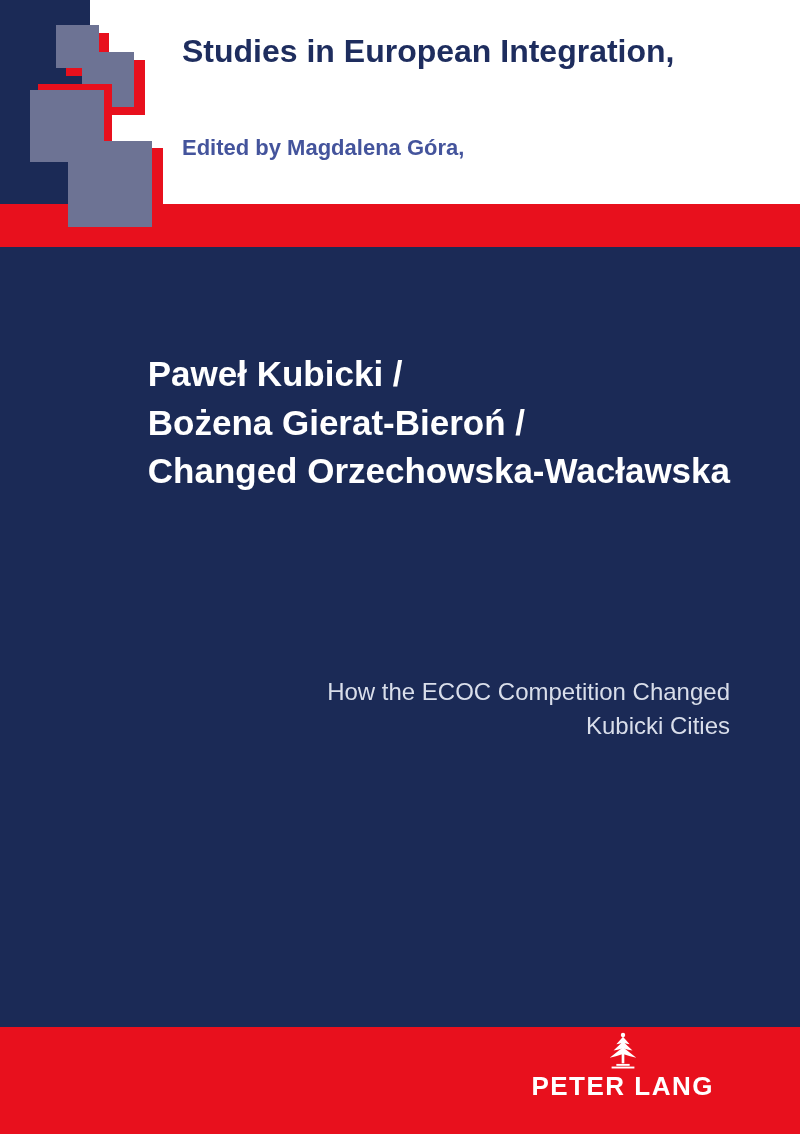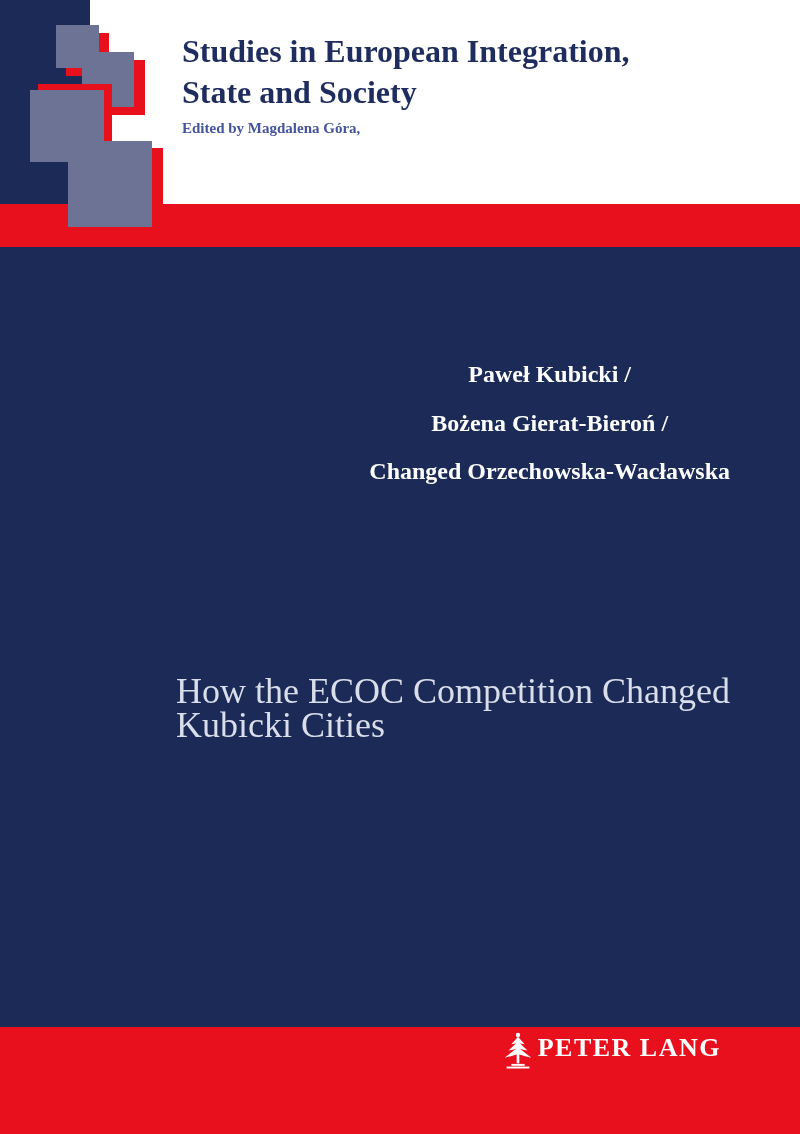--- a/index.html
+++ b/index.html
@@ -9,21 +9,21 @@
     --series-title-text:#1e2d5e;
     --edited-by-text:#44549c;
     --title-text:#ec1c24;
     --subtitle-text:#d9deea;
     --author-text:#ffffff;
   }
   html,body{margin:0;padding:0;background:#fff;}
   #cover{
     position:relative;width:800px;height:1134px;overflow:hidden;
     background:var(--navy);
-    font-family:Liberation Serif, serif;
+    font-family:Liberation Sans, sans-serif;
   }
   
   .header-white{position:absolute;left:0;top:0;width:800px;height:204px;background:#ffffff;}
   .navy-strip{position:absolute;left:0;top:0;width:90px;height:204px;background:var(--navy);}
   
   .band-top{position:absolute;left:0;top:204px;width:800px;height:43px;background:var(--red);}
   .band-bottom{position:absolute;left:0;top:1027px;width:800px;height:107px;background:var(--red);}
   
   .series-logo{position:absolute;left:0;top:0;width:200px;height:240px;z-index:5;}
   .sq{position:absolute;}
@@ -37,41 +37,41 @@
   .sqC-gray{left:30px;top:90px;width:74px;height:72px;}
   .sqD-red {left:79px;top:148px;width:84px;height:80px;}
   .sqD-gray{left:68px;top:141px;width:84px;height:86px;}
   
   .series-title{
     position:absolute;left:182px;top:31px;z-index:6;
     font-size:32px;line-height:41px;font-weight:bold;
     color:var(--series-title-text);letter-spacing:0;
   }
   .edited-by{
-    position:absolute;left:182px;top:115px;z-index:6;
-    font-size:15px;line-height:27px;font-weight:bold;
+    position:absolute;left:182px;top:134px;z-index:6;
+    font-size:22px;line-height:27px;font-weight:bold;
     color:var(--edited-by-text);
   }
   
   .authors{
-    position:absolute;right:70px;top:350px;text-align:center;
-    font-size:24px;line-height:48.5px;font-weight:bold;color:var(--author-text);
+    position:absolute;right:70px;top:350px;text-align:left;
+    font-size:35px;line-height:48.5px;font-weight:bold;color:var(--author-text);
   }
   .book-title{
     position:absolute;right:70px;top:538px;text-align:right;
     font-size:41px;line-height:56.5px;font-weight:bold;color:var(--title-text);
   }
   .book-subtitle{
-    position:absolute;right:70px;top:675px;text-align:left;
-    font-size:36px;line-height:33.5px;font-weight:normal;color:var(--subtitle-text);
+    position:absolute;right:70px;top:675px;text-align:right;
+    font-size:24px;line-height:33.5px;font-weight:normal;color:var(--subtitle-text);
   }
   
   .publisher{
-    position:absolute;right:79px;top:1032px;z-index:6;
-    display:flex;flex-direction:row;
+    position:absolute;right:86px;top:1032px;z-index:6;
+    display:flex;flex-direction:column;align-items:center;
   }
   .publisher .tree{width:40px;height:38px;}
   .publisher-name{
     margin-top:1px;
     font-size:26px;font-weight:bold;color:#ffffff;letter-spacing:1.5px;
     white-space:nowrap;
   }
 </style>
 </head>
 <body>
@@ -90,21 +90,20 @@
     <div class="sq red  sqB-red"></div>
     <div class="sq gray sqB-gray"></div>
     <div class="sq red  sqC-red"></div>
     <div class="sq gray sqC-gray"></div>
     <div class="sq red  sqD-red"></div>
     <div class="sq gray sqD-gray"></div>
   </div>
 
   <div class="series-title">
     <div>Studies in European Integration,</div>
-    <div>State and Society</div>
   </div>
 
   <div class="edited-by">
     <div>Edited by Magdalena Góra,</div>
   </div>
 
   <div class="authors">
     <div>Paweł Kubicki /</div>
     <div>Bożena Gierat-Bieroń /</div>
     <div>Changed Orzechowska-Wacławska</div>

